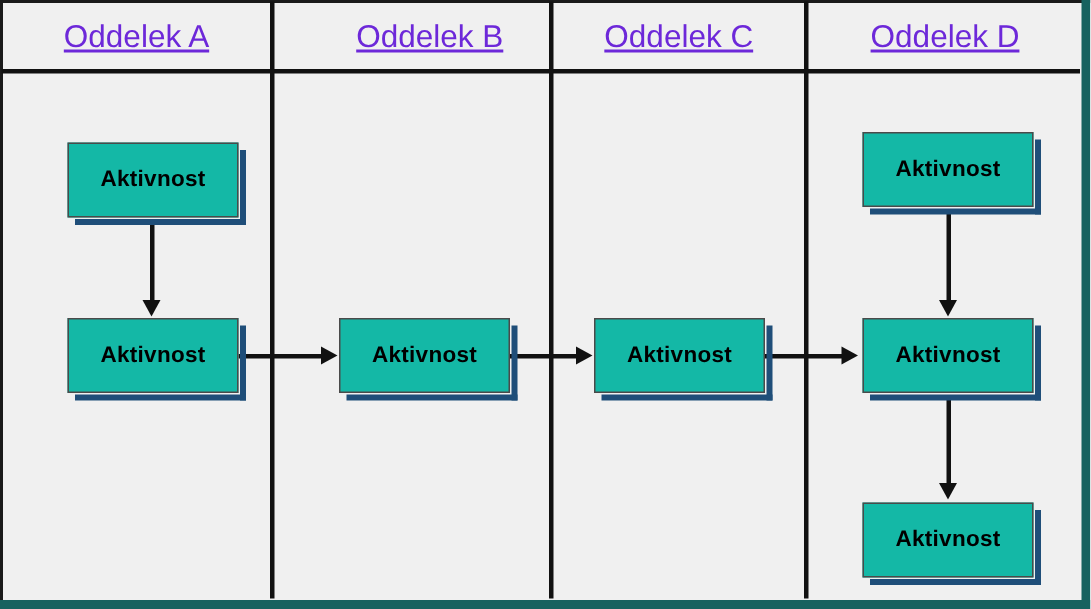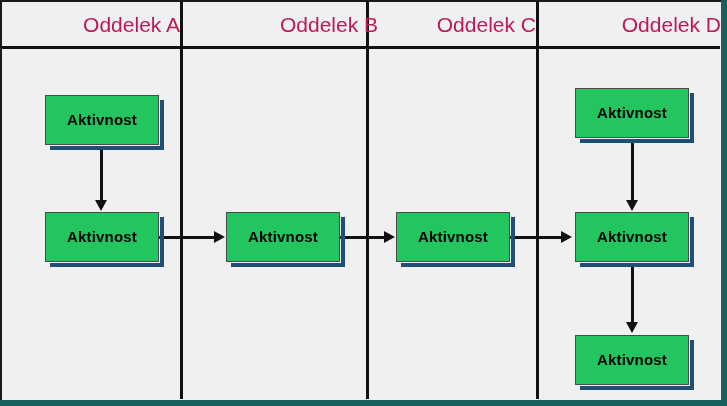--- a/index.html
+++ b/index.html
@@ -45,35 +45,36 @@
     height: 398px;
     background: #111111;
   }
 
   
   .lane-title {
     position: absolute;
     top: 10px;
     height: 30px;
     line-height: 30px;
-    text-align: right;
-    color: #be185d;
+    text-align: center;
+    color: #6d28d9;
     font-size: 21px;
     font-family: "Liberation Sans", sans-serif;
     font-weight: 400;
     white-space: nowrap;
+    text-decoration: underline;
   }
 
   
   .node {
     position: absolute;
     width: 114px;
     height: 50px;
     box-sizing: border-box;
-    background: #22c55e;
+    background: #14b8a6;
     border: 1px solid #4a4a4a;
     z-index: 3;
   }
   .node-label {
     display: block;
     width: 100%;
     height: 100%;
     line-height: 48px;
     text-align: center;
     font-size: 15px;

